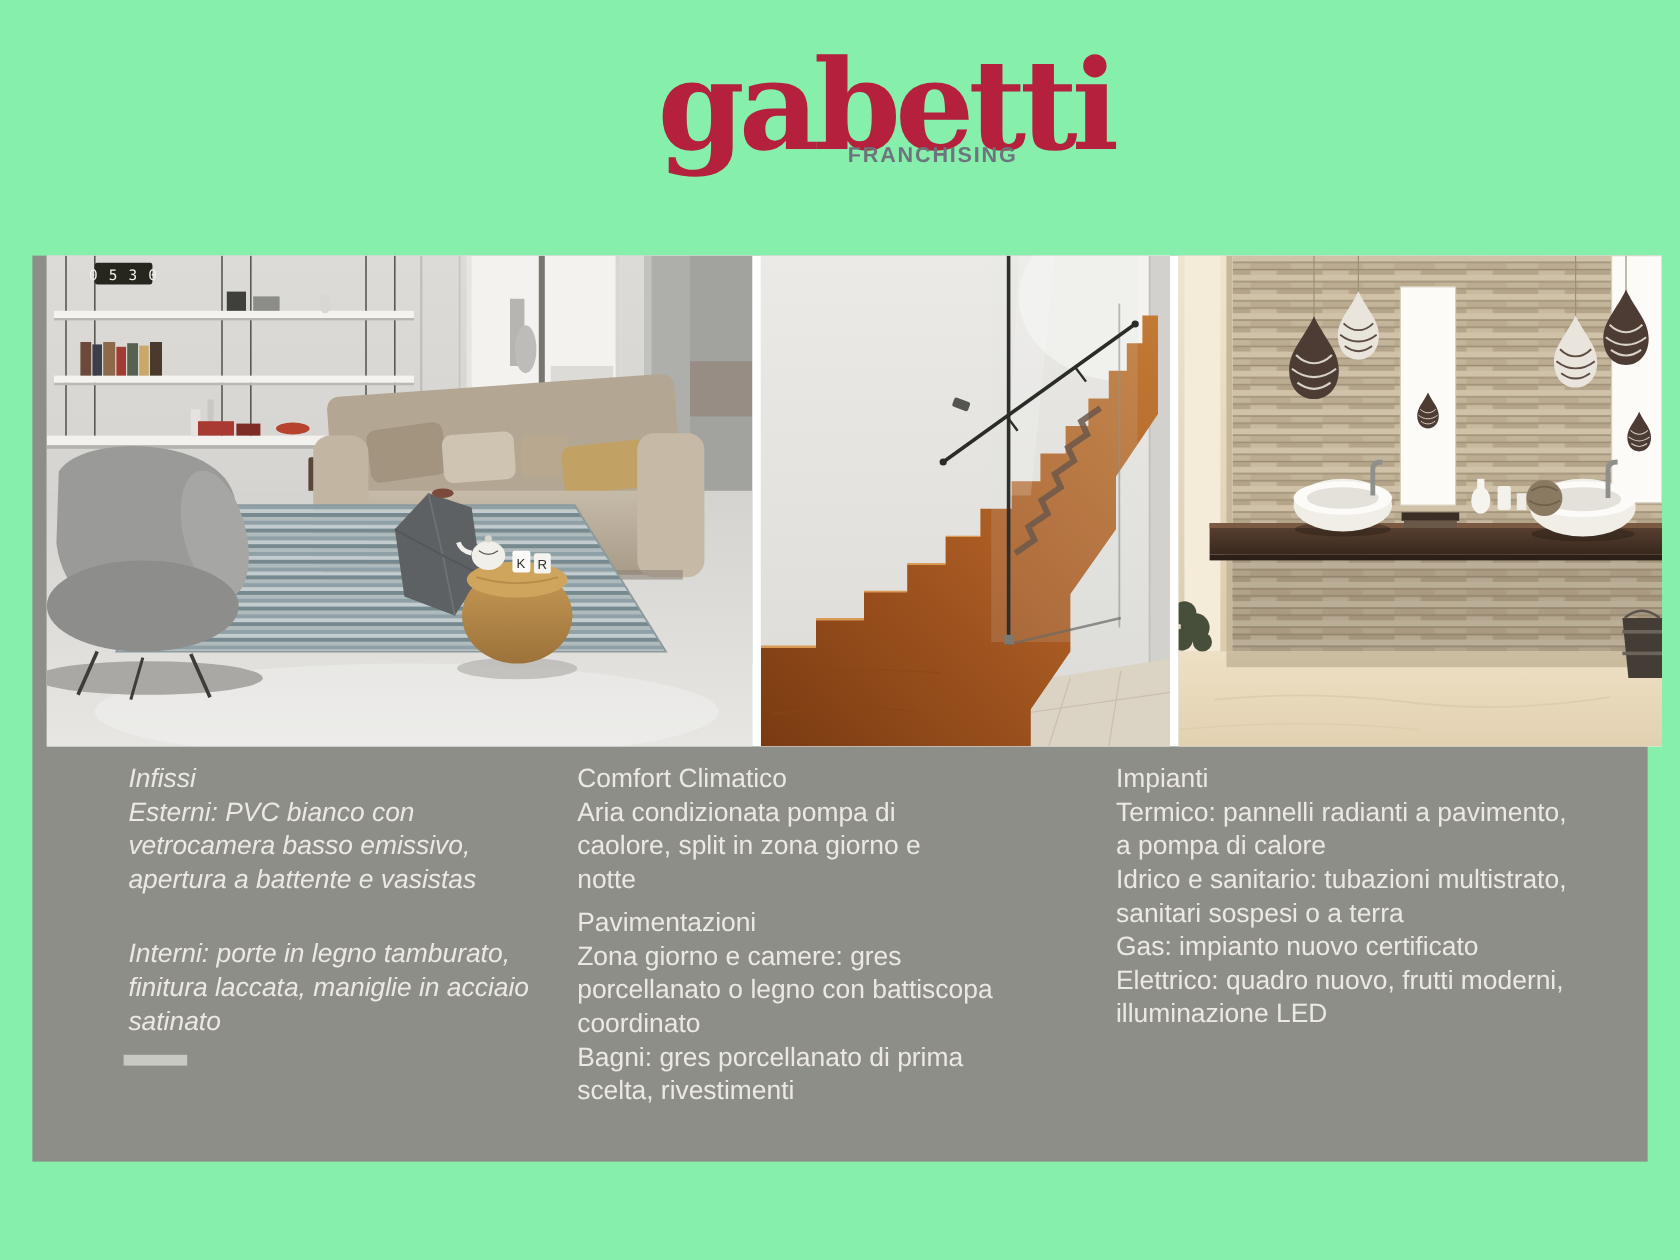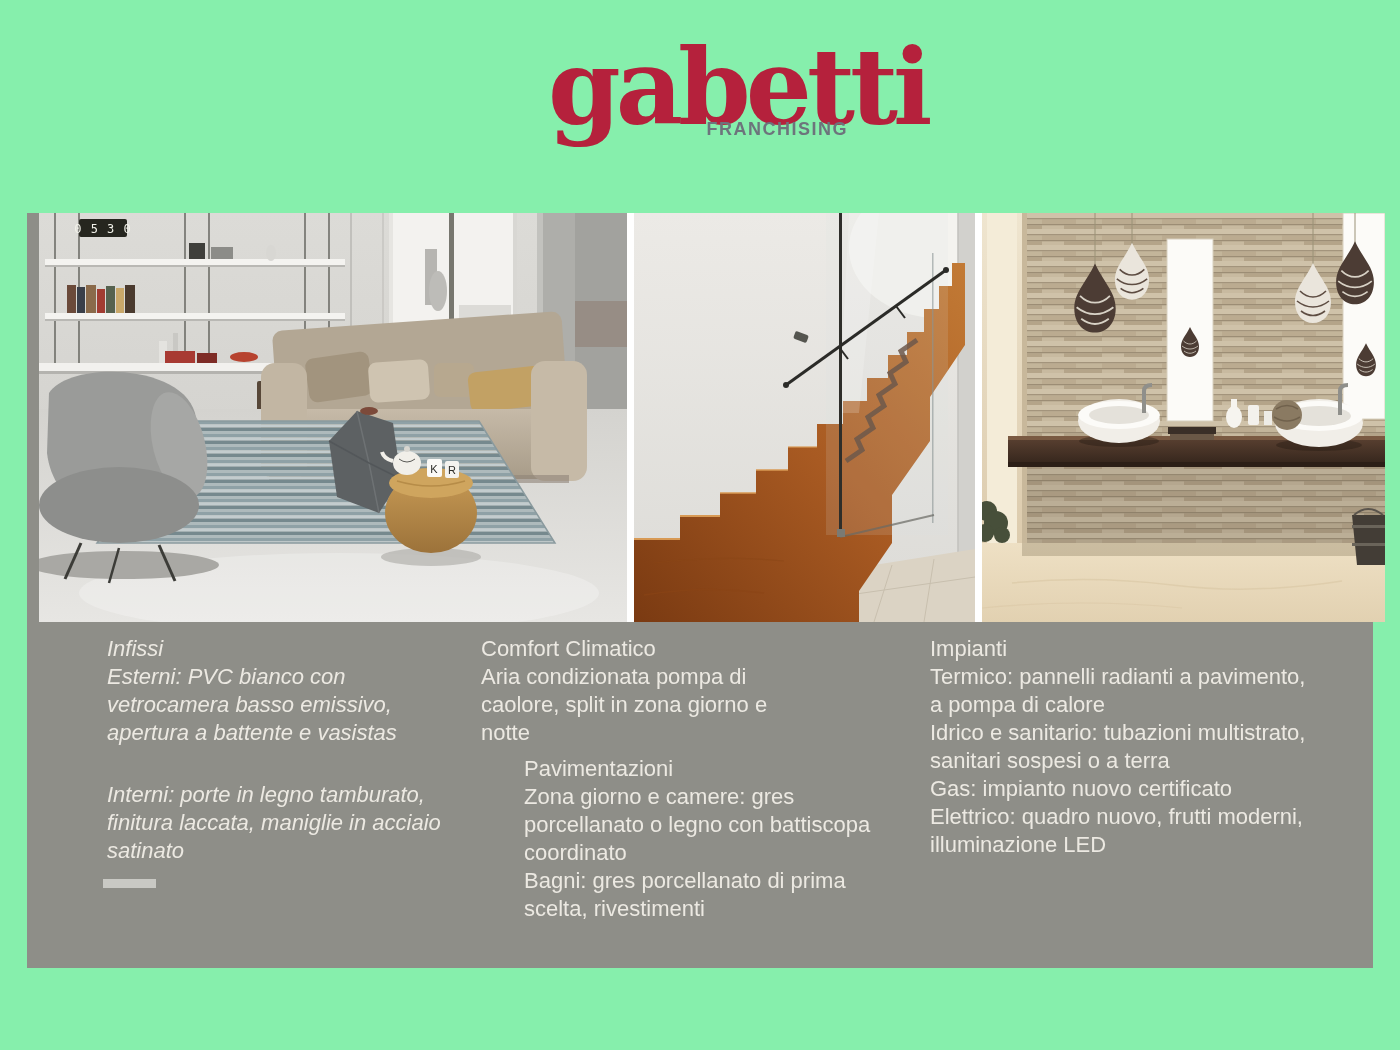--- a/index.html
+++ b/index.html
@@ -26,21 +26,21 @@
         letter-spacing:-1px;color:rgba(106,106,101,0.75);white-space:pre-line;font-weight:400;}
 
   
   .specs{position:absolute;left:0;top:422px;width:1346px;height:333px;}
   .spec-col{position:absolute;top:0;}
   .col-0{left:80px;width:385px;font-style:italic;}
   .col-1{left:454px;width:415px;}
   .col-2{left:903px;width:443px;}
   .spec-block{white-space:pre-line;font-size:22px;line-height:28px;color:#ece9e2;}
   .col-0 .spec-block + .spec-block{margin-top:34px;}
-  .col-1 .spec-block + .spec-block{margin-top:8px;margin-left:43px;}
+  .col-1 .spec-block + .spec-block{margin-top:8px;}
   .spec-dash{position:absolute;left:76px;top:666px;width:53px;height:9px;background:#c9c9c4;}
 </style>
 </head>
 <body>
 
 <div class="page">
 
   <div class="brand">
     <div class="brand-wordmark">gabetti</div>
     <div class="brand-subtitle">FRANCHISING</div>

